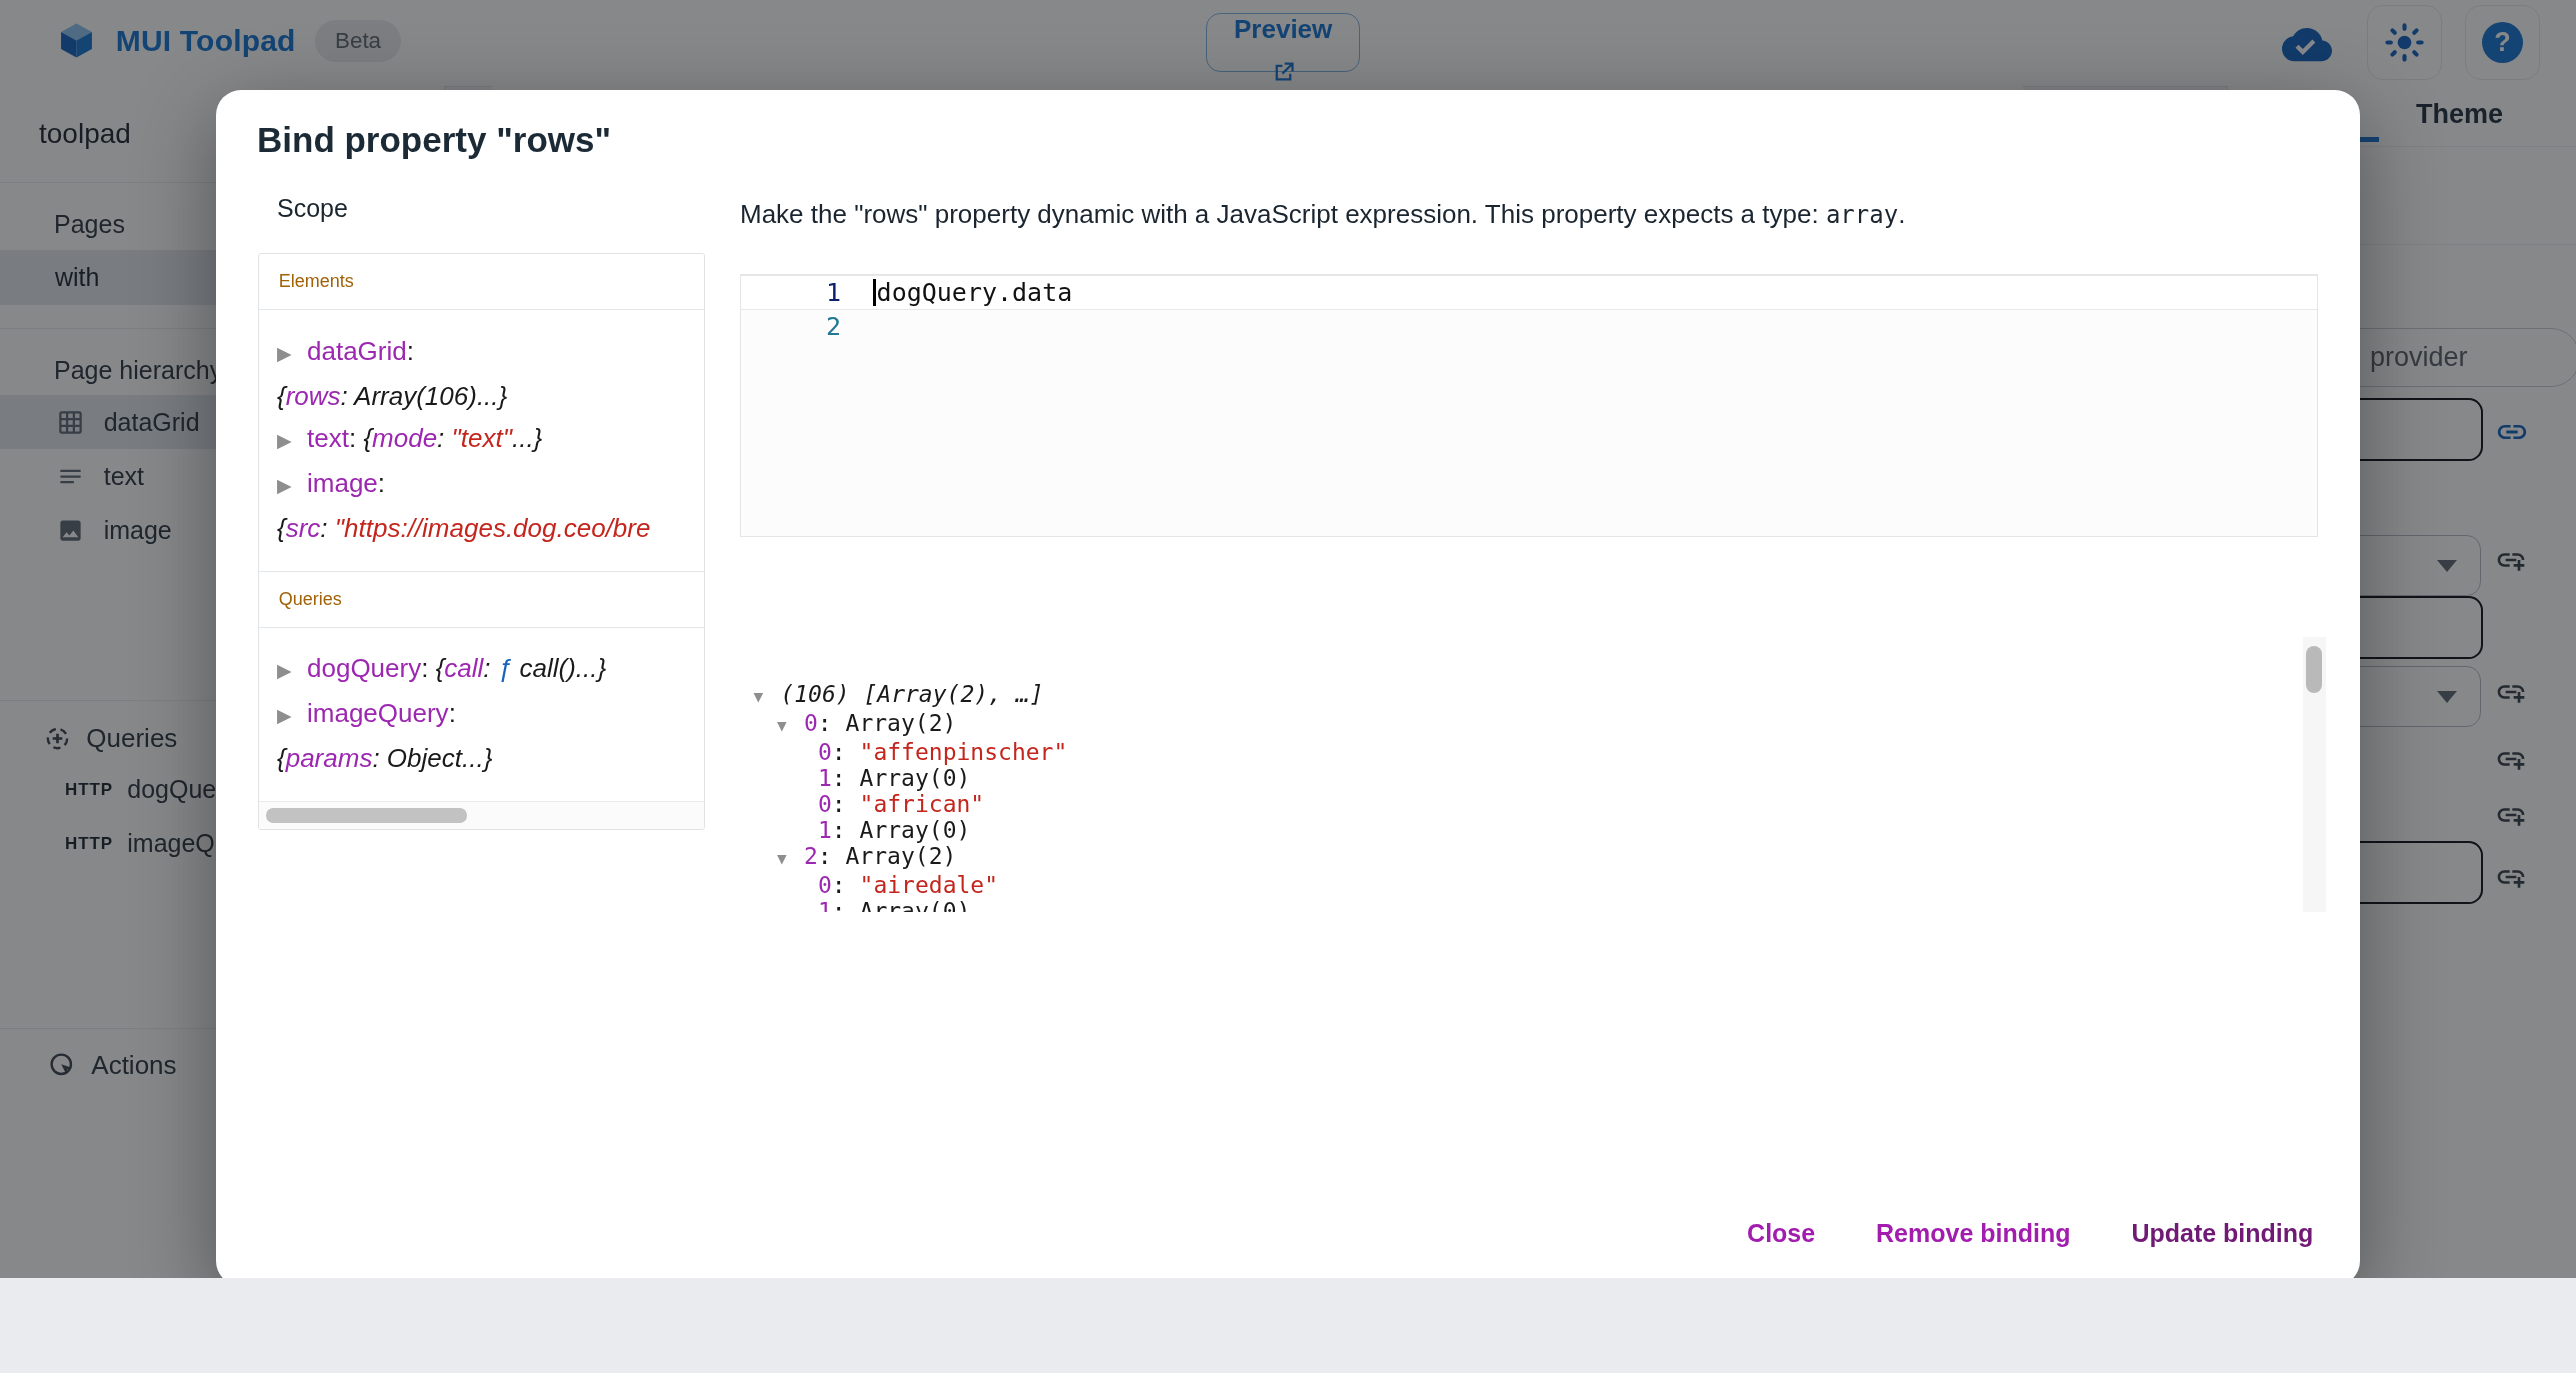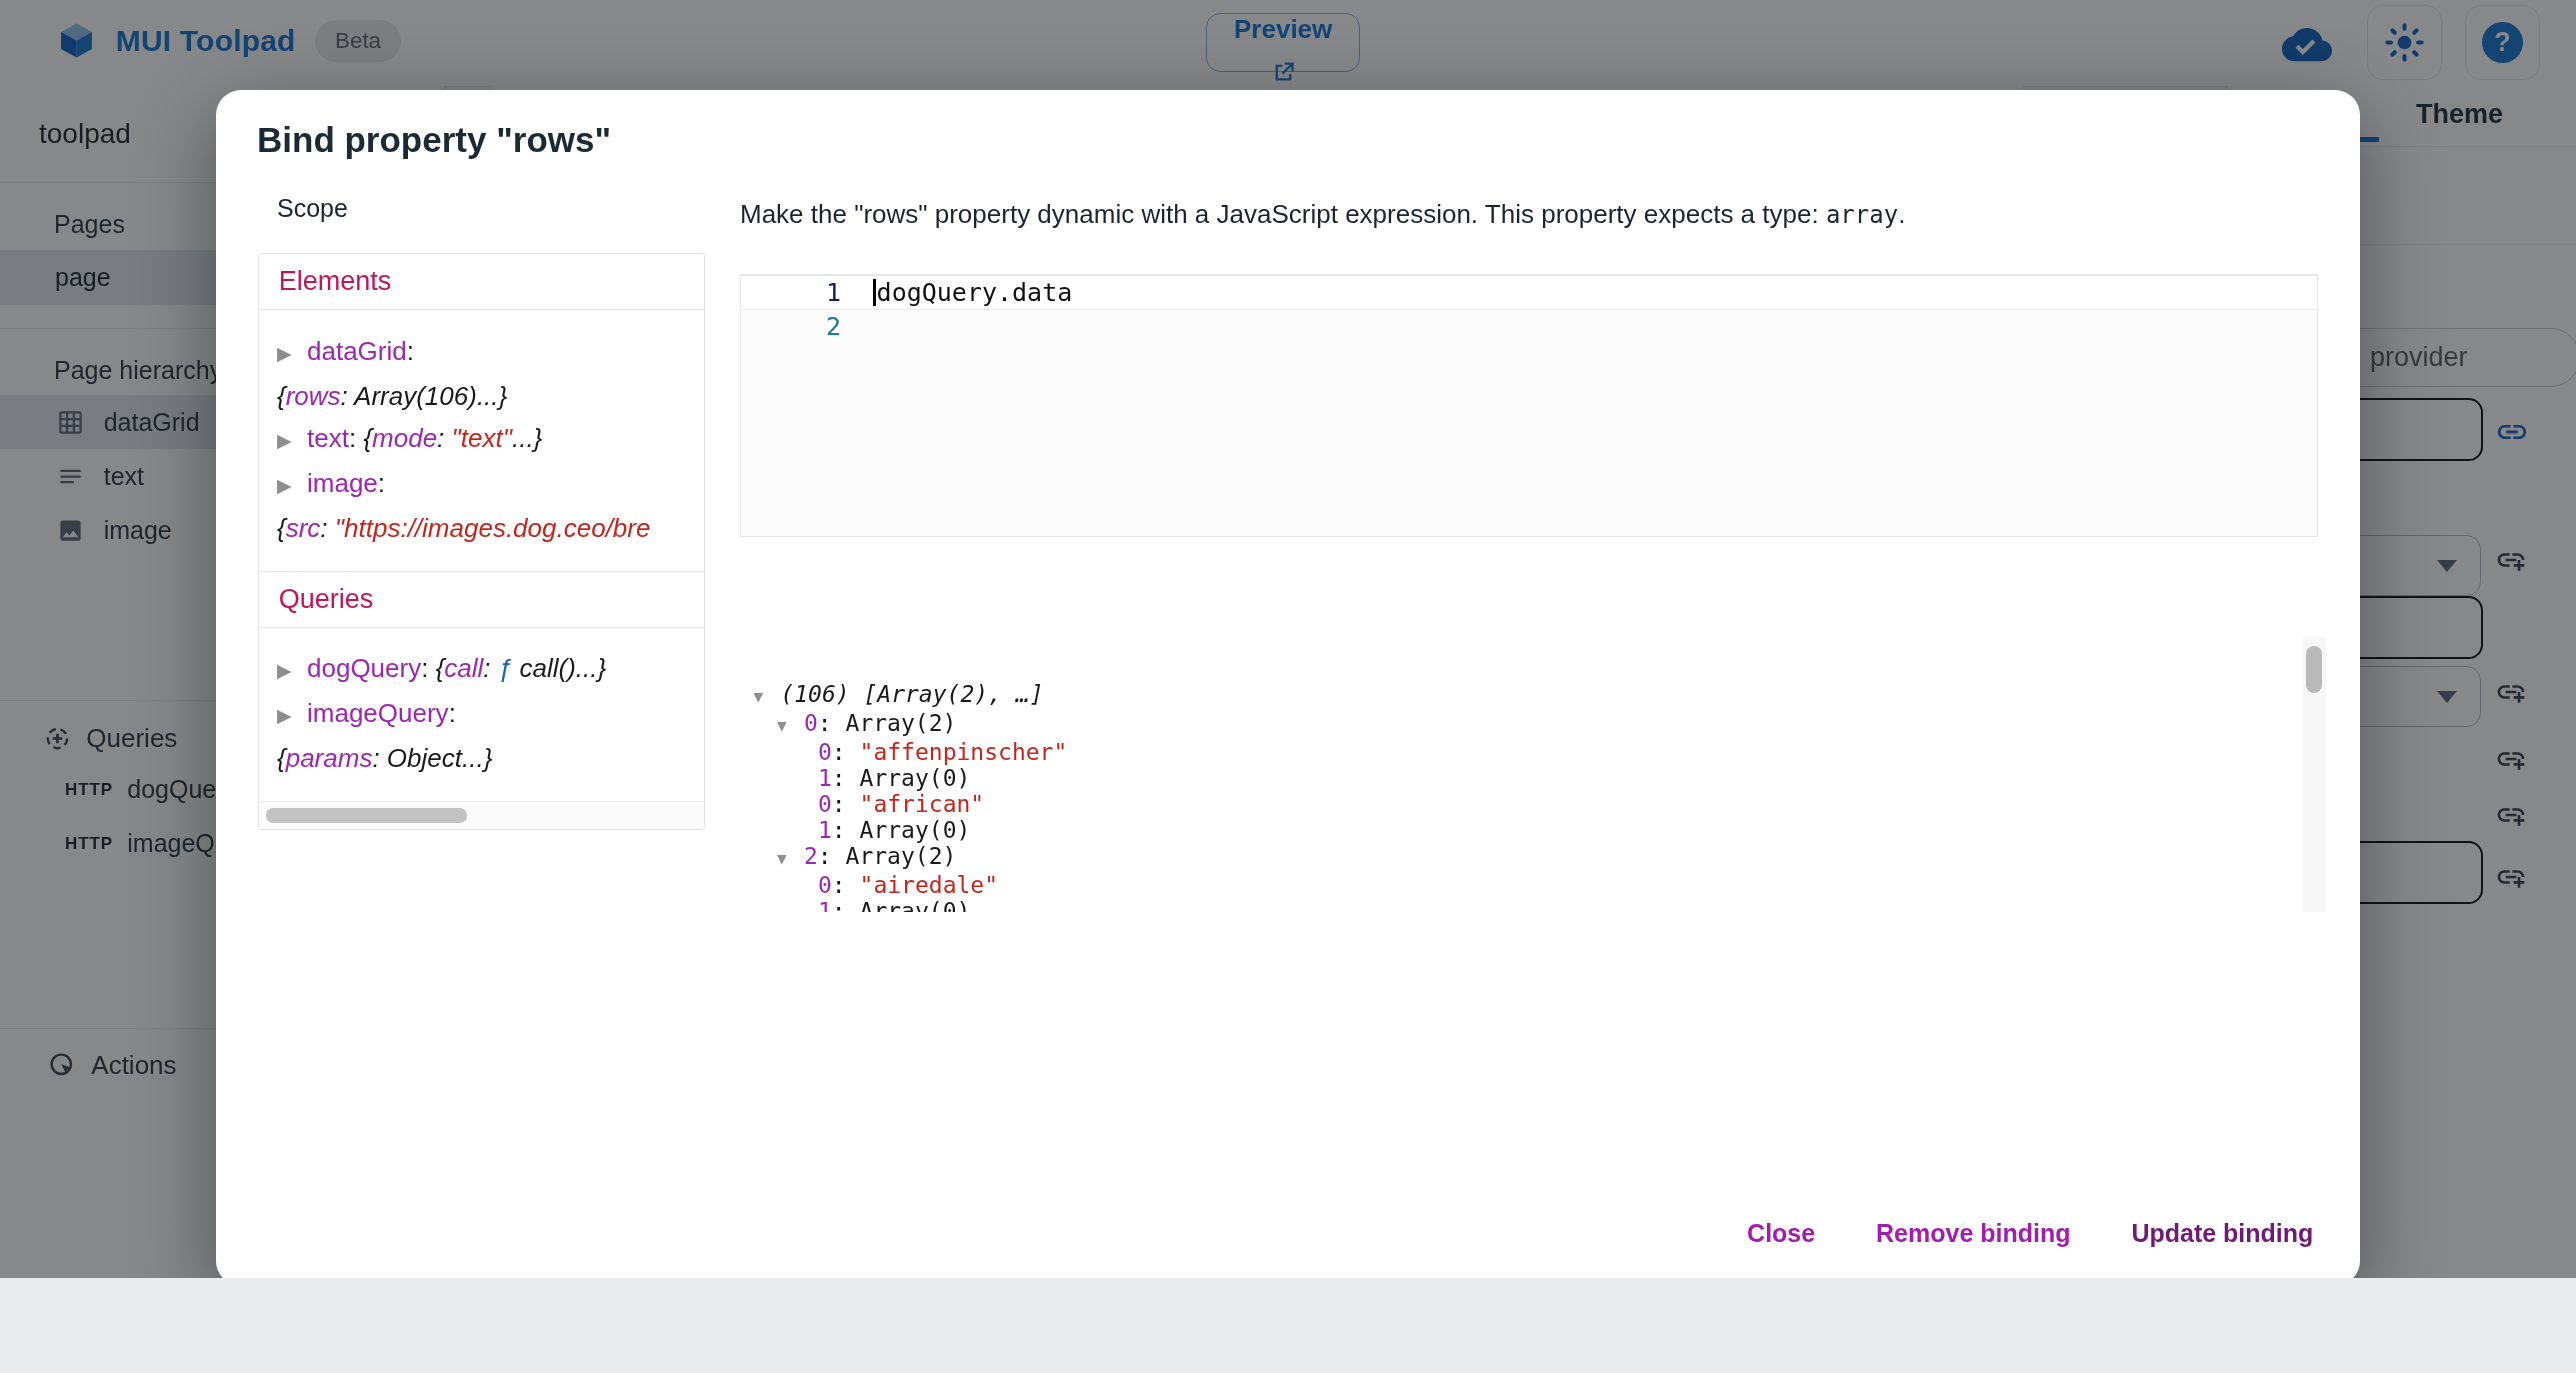--- a/index.html
+++ b/index.html
@@ -59,21 +59,21 @@
          border-right:10.7px solid transparent;border-top:12.5px solid #5f6a74;}
   .rp-link{position:absolute;left:267px;display:flex;}
   
   .backdrop{position:absolute;inset:0;background:rgba(15,18,21,.5);z-index:5;}
   .dialog{position:absolute;left:216px;top:90px;width:2144px;height:1196px;background:#ffffff;
           border-radius:25px;box-shadow:0 23px 81px rgba(0,0,0,.38);z-index:10;}
   .dlg-title{position:absolute;left:41px;top:30px;font-size:35px;font-weight:600;color:#1c2a36;}
   .scope-label{position:absolute;left:61px;top:104px;font-size:25px;color:#1a2530;}
   .scope-box{position:absolute;left:42px;top:163px;width:445px;height:575px;border:0.9px solid #dfe3e6;
              border-radius:2.7px;overflow:hidden;background:#fff;}
-  .sec-h{height:55px;line-height:55px;padding:0 19.7px;font-size:27px;color:#be185d;border-bottom:0.9px solid #e4e7ea;}
+  .sec-h{height:55px;line-height:55px;padding:0 19.7px;font-size:18px;color:#a16207;border-bottom:0.9px solid #e4e7ea;}
   .sec-h.mid{border-top:0.9px solid #e4e7ea;margin-top:-0.9px;}
   .scope-rows{padding:19.7px 18px 23px;font-size:26px;}
   .scope-rows .srow{line-height:42px;white-space:nowrap;color:#1a1a1a;}
   .hscroll{position:absolute;left:0;bottom:0;width:100%;height:27px;background:#fbfbfb;border-top:0.9px solid #e8eaec;}
   .hthumb{position:absolute;left:7.2px;top:6.3px;width:201px;height:14.3px;border-radius:7.2px;background:#c2c2c2;}
   .tri{display:inline-block;width:30px;color:#8e8e8e;font-size:19px;}
   .seg.key{color:#9c27b0;}
   .seg.key-i{color:#9c27b0;font-style:italic;}
   .seg.str{color:#c4251d;}
   .seg.str-i{color:#c4251d;font-style:italic;}
@@ -159,21 +159,21 @@
       <button class="icon-btn">
         <span class="help-circle">?</span>
       </button>
     </div>
   </header>
 
   <aside class="sidebar">
     <div class="sb-project">toolpad</div>
     <div class="sb-label">Pages</div>
     <div class="sb-row sel">
-      <span>page</span>
+      <span>with</span>
     </div>
     <div class="sb-div"></div>
     <div class="sb-label">Page hierarchy</div>
     <div class="sb-tree-row sel">
       <span class="sb-icon">
         <svg width="27" height="27" viewBox="0 0 24 24" fill="#5f6a74">
             <path d="M20 2H4c-1.1 0-2 .9-2 2v16c0 1.1.9 2 2 2h16c1.1 0 2-.9 2-2V4c0-1.1-.9-2-2-2zM8 20H4v-4h4v4zm0-6H4v-4h4v4zm0-6H4V4h4v4zm6 12h-4v-4h4v4zm0-6h-4v-4h4v4zm0-6h-4V4h4v4zm6 12h-4v-4h4v4zm0-6h-4v-4h4v4zm0-6h-4V4h4v4z"></path>
           </svg>
       </span>
       <span>dataGrid</span>

